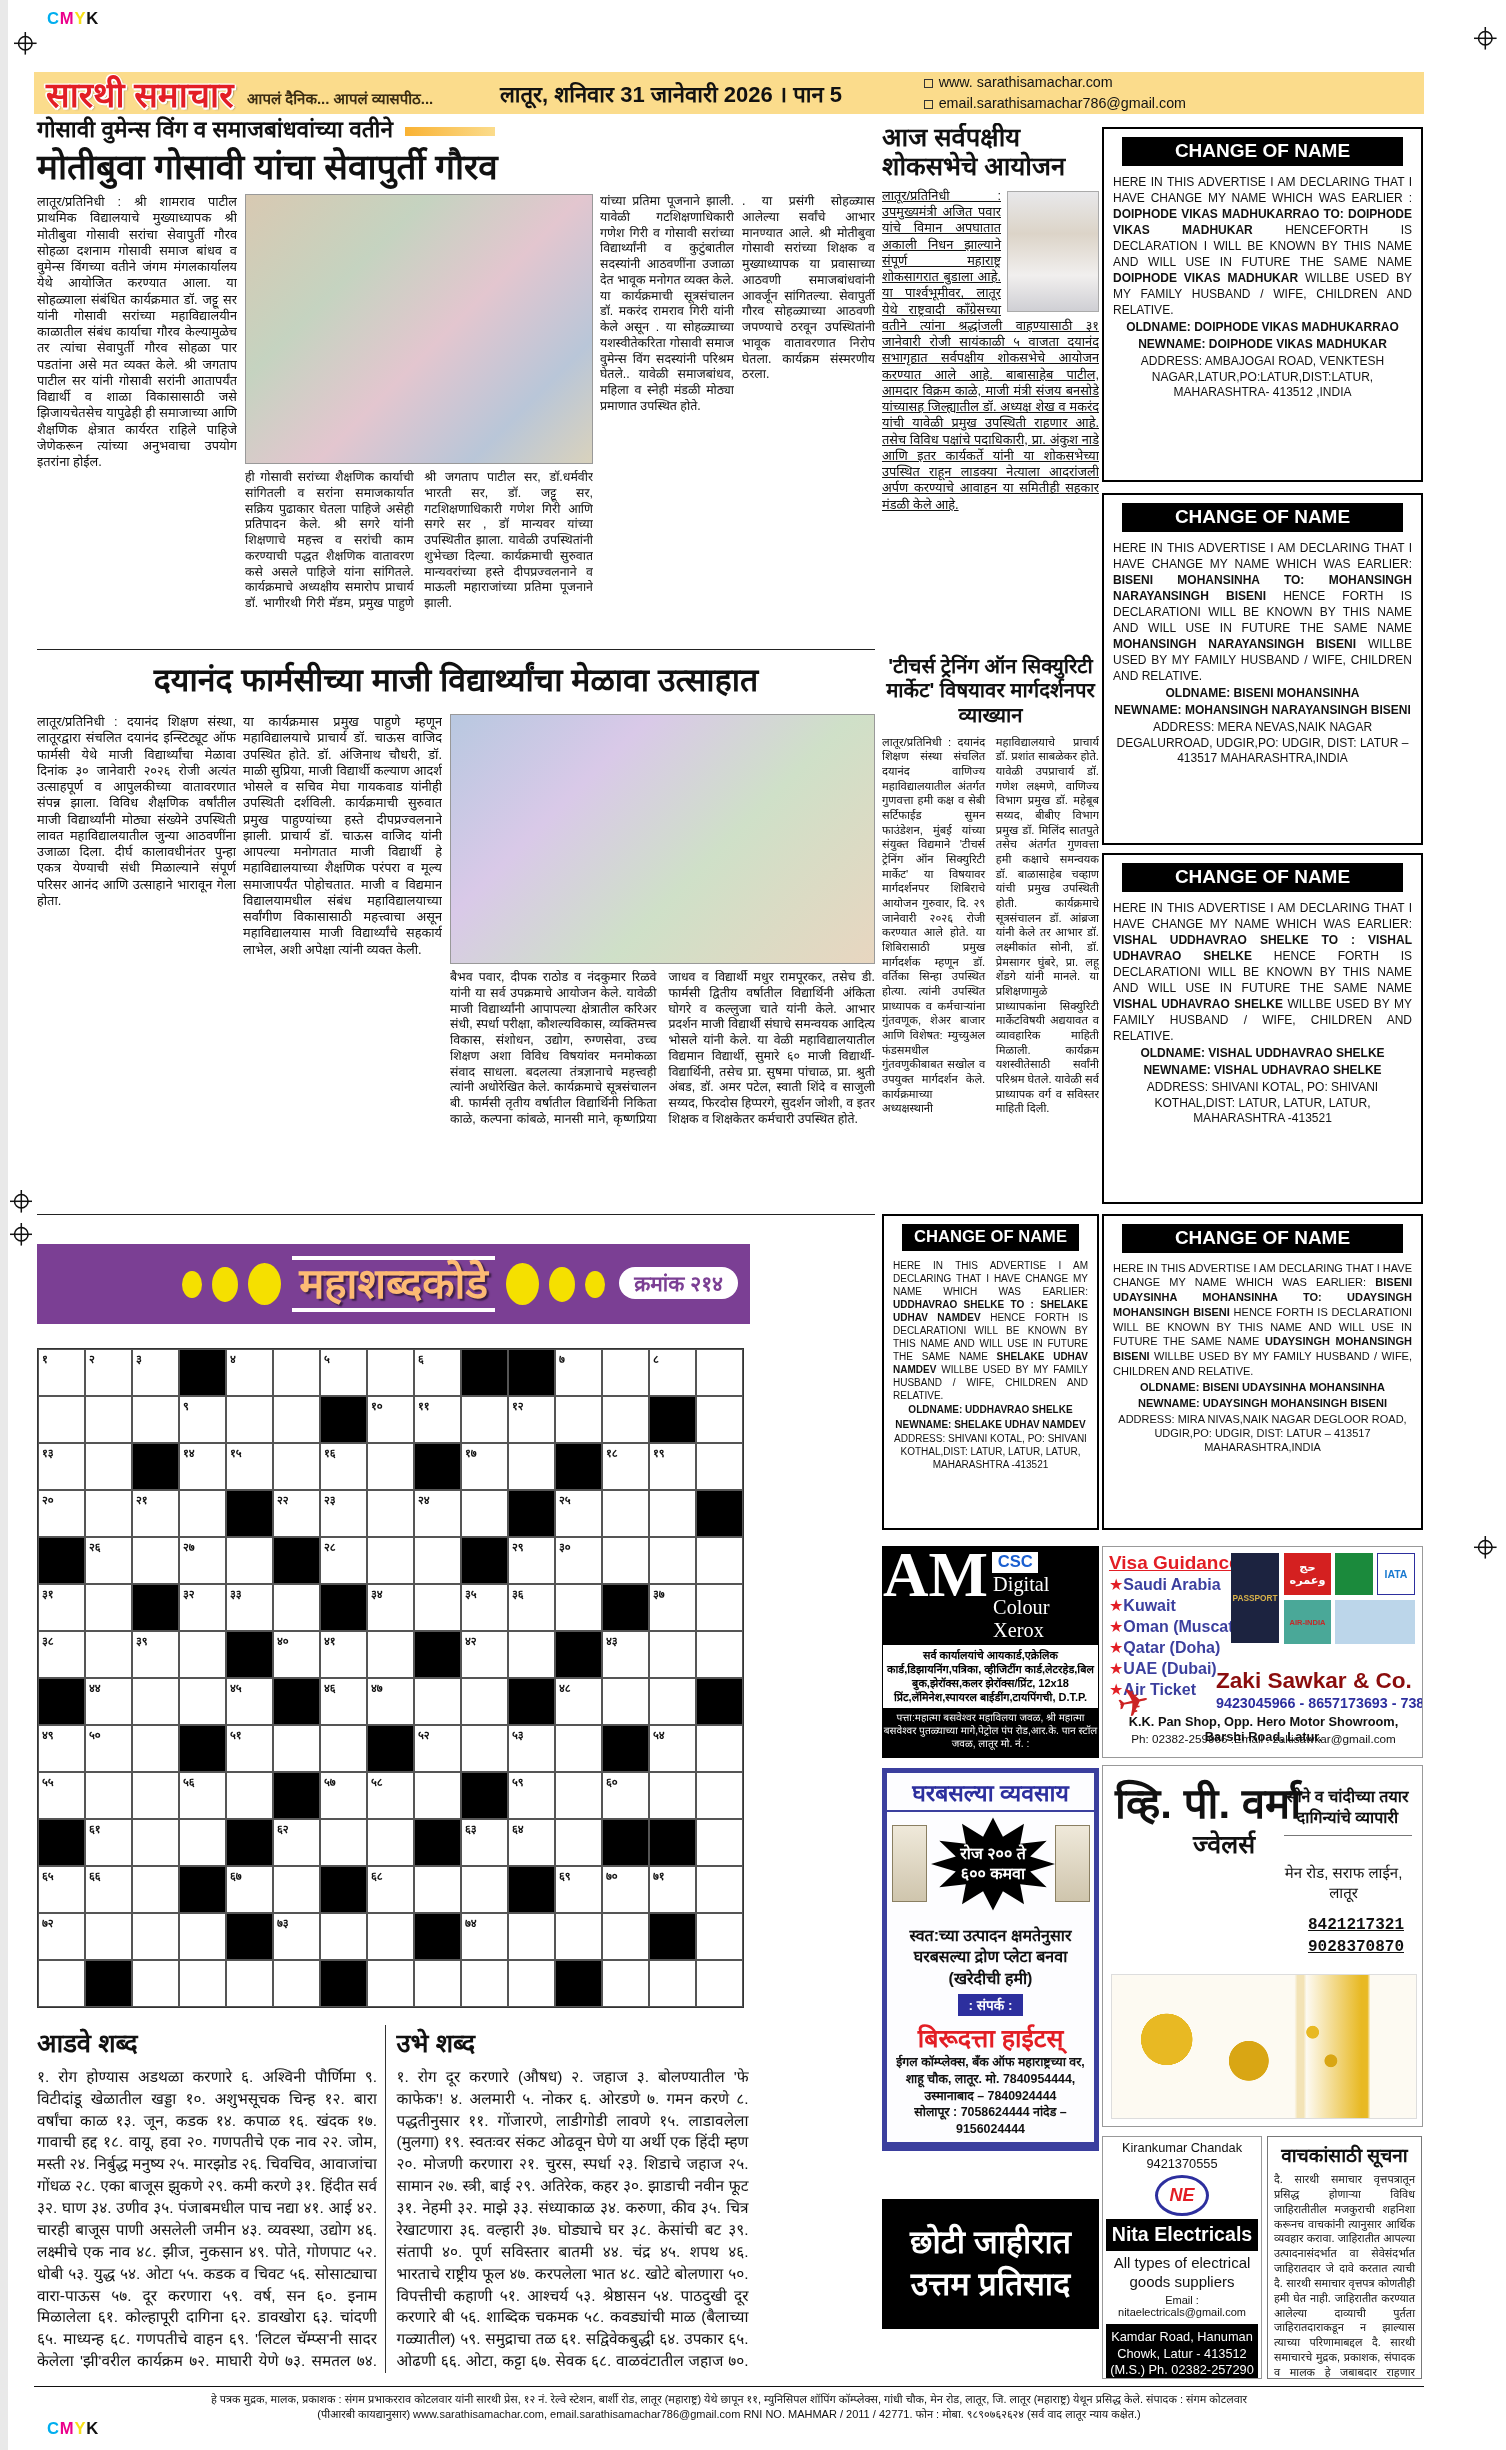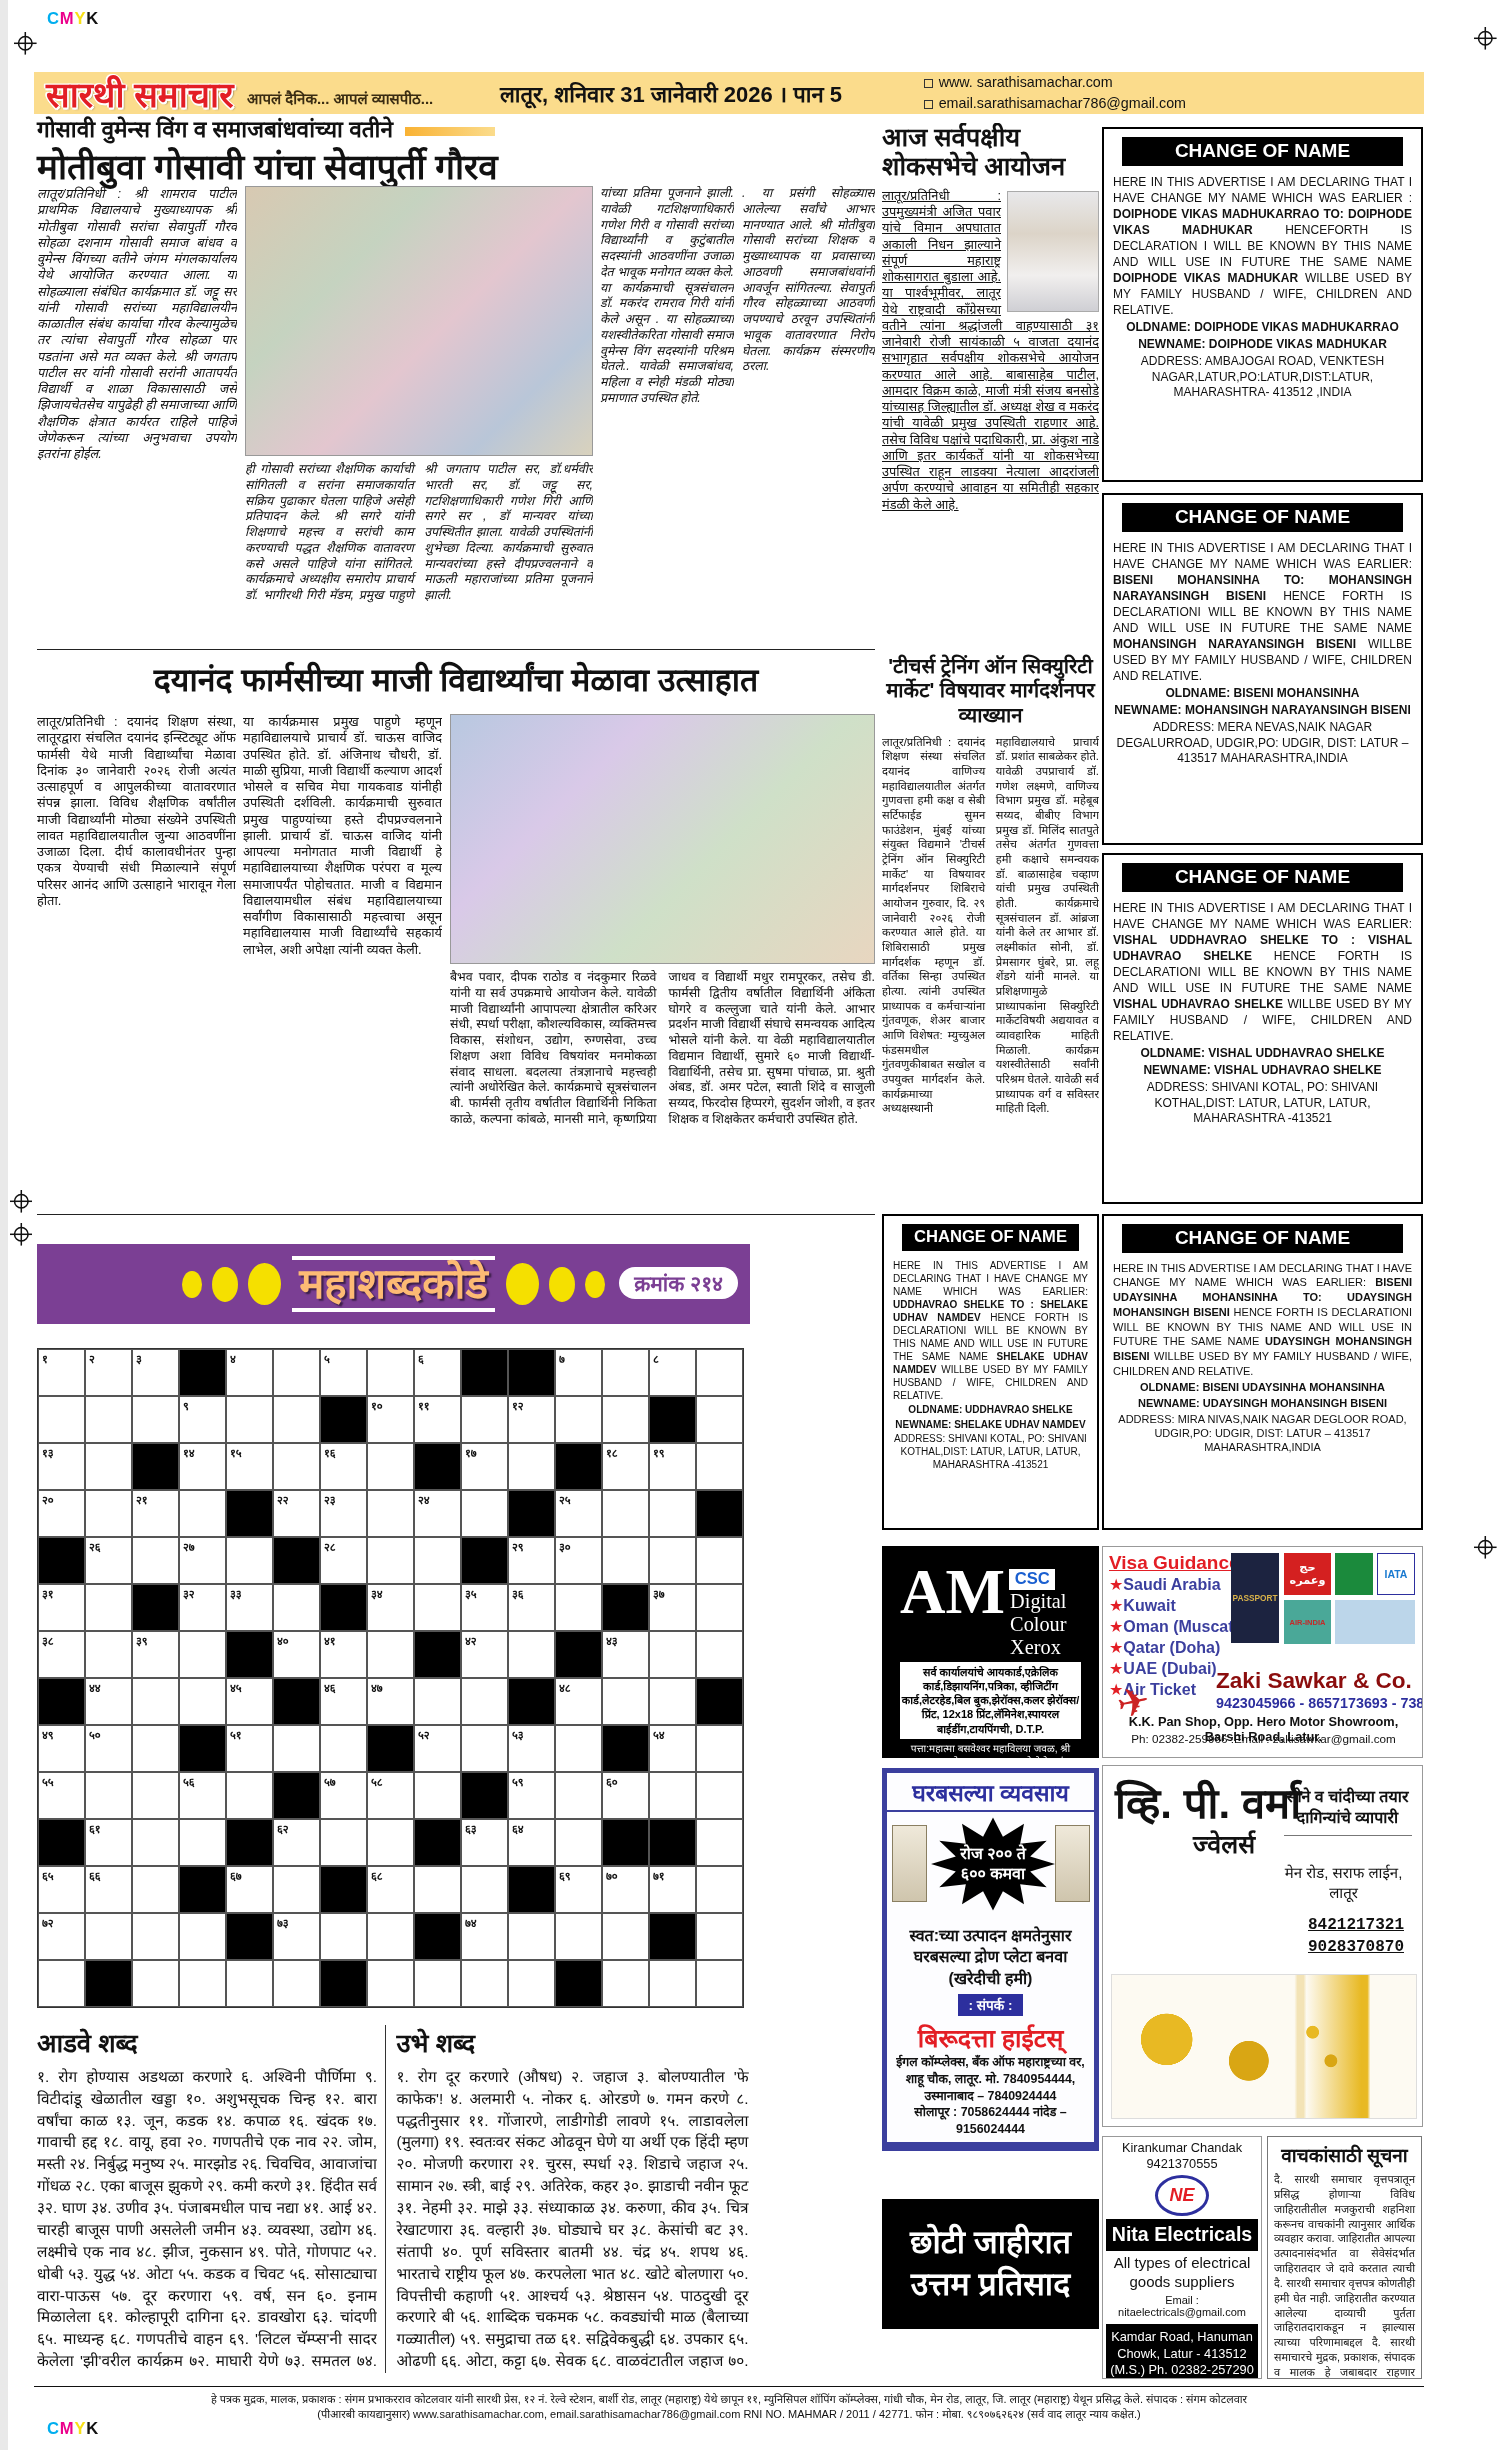--- a/index.html
+++ b/index.html
@@ -50,21 +50,21 @@
   .d1{width:19.6px;height:27px}.d2{width:25.6px;height:35px}.d3{width:33px;height:42px}
   .xw-title{color:#fdba74;font-size:42px;font-weight:bold;text-shadow:2.3px 2.3px 1.5px rgba(0,0,0,.5);padding:0 7.5px;border-top:4.5px solid #fff;border-bottom:4.5px solid #fff;line-height:1.15;}
   .xw-num{position:absolute;right:12px;top:22.6px;background:#fff;color:#7b3f94;font-weight:bold;font-size:21px;padding:2.3px 15px;border-radius:18px;}
   .xw-grid{left:29px;top:1348px;display:grid;background:#fff;border:1.5px solid #333;}
   .xc{width:47px;height:47px;border:0.8px solid #555;box-sizing:border-box;position:relative;background:#fff;}
   .xc i{position:absolute;top:0.8px;left:3px;font-size:11.3px;font-style:normal;font-weight:bold;color:#111;}
   .xb{background:#000;}
   .clues{font-size:15.4px;line-height:1.42;text-align:justify;overflow:hidden;}
   .clues h4{margin:0 0 4.5px 0;font-size:25.6px;font-weight:bold;}
   
-  .am{left:874px;top:1546px;width:217px;height:212px;background:#000;color:#fff;box-sizing:border-box;padding:18px;overflow:hidden;}
+  .am{left:874px;top:1546px;width:217px;height:212px;background:#000;color:#fff;box-sizing:border-box;padding:1px;overflow:hidden;}
   .am-top{display:flex;align-items:flex-start;}
   .am-big{font-family:"Liberation Serif","DejaVu Serif",serif;font-size:63px;font-weight:bold;line-height:.9;}
   .am-csc{background:#fff;color:#1a5fd0;font-weight:bold;font-size:16.6px;padding:0.8px 5.3px;margin:4.5px 0 0 4.5px;}
   .am-title{font-family:"Liberation Serif","DejaVu Serif",serif;font-size:20.3px;margin:25.6px 0 0 -45px;}
   .am-services{background:#fff;color:#000;font-size:11px;font-weight:bold;text-align:center;line-height:1.3;padding:3px 1.5px;margin-top:3px;}
   .am-addr{font-size:10.2px;text-align:center;line-height:1.3;margin-top:3px;}
   
   .ghar{left:874px;top:1768px;width:217px;height:383px;border:5.3px solid #3b3f9e;box-sizing:border-box;background:#fdfdff;overflow:hidden;text-align:center;}
   .ghar-title{color:#2d2f9e;font-weight:bold;font-size:23px;padding:3px 0 1.5px 0;border-bottom:2.3px solid #3b3f9e;}
   .ghar-mid{position:relative;height:113px;}
@@ -158,21 +158,21 @@
     <div class="mh-tag">आपलं दैनिक... आपलं व्यासपीठ...</div>
     <div class="mh-date">लातूर, शनिवार 31 जानेवारी 2026 । पान 5</div>
     <div class="mh-contact">
       <div><span class="sq"></span><span>www. sarathisamachar.com</span></div>
       <div><span class="sq"></span><span>email.sarathisamachar786@gmail.com</span></div>
     </div>
   </div>
 
   <div class="abs a1-headline">मोतीबुवा गोसावी यांचा सेवापुर्ती गौरव</div>
   <div class="abs a1-kicker"><span>गोसावी वुमेन्स विंग व समाजबांधवांच्या वतीने</span><span class="kicker-rule"></span></div>
-  <div class="abs" style="left:29px;top:186px;width:838px;height:450px;font-style:italic;">
+  <div class="abs" style="left:29px;top:194px;width:838px;height:450px;">
     <div class="abs body-txt" style="left:0;top:0;width:200px;height:450px;">लातूर/प्रतिनिधी : श्री शामराव पाटील प्राथमिक विद्यालयाचे मुख्याध्यापक श्री मोतीबुवा गोसावी सरांचा सेवापुर्ती गौरव सोहळा दशनाम गोसावी समाज बांधव व वुमेन्स विंगच्या वतीने जंगम मंगलकार्यालय येथे आयोजित करण्यात आला. या सोहळ्याला संबंधित कार्यक्रमात डॉ. जट्टू सर यांनी गोसावी सरांच्या महाविद्यालयीन काळातील संबंध कार्याचा गौरव केल्यामुळेच तर त्यांचा सेवापुर्ती गौरव सोहळा पार पडतांना असे मत व्यक्त केले. श्री जगताप पाटील सर यांनी गोसावी सरांनी आतापर्यंत विद्यार्थी व शाळा विकासासाठी जसे झिजायचेतसेच यापुढेही ही समाजाच्या आणि शैक्षणिक क्षेत्रात कार्यरत राहिले पाहिजे जेणेकरून त्यांच्या अनुभवाचा उपयोग इतरांना होईल.</div>
     <div class="abs photo" style="left:208px;top:0;width:348px;height:270px;"></div>
     <div class="abs body-txt" style="left:208px;top:276px;width:348px;height:175px;column-count:2;column-gap:10.5px;font-size:12.4px;">ही गोसावी सरांच्या शैक्षणिक कार्याची सांगितली व सरांना समाजकार्यात सक्रिय पुढाकार घेतला पाहिजे असेही प्रतिपादन केले. श्री सगरे यांनी शिक्षणाचे महत्त्व व सरांची काम करण्याची पद्धत शैक्षणिक वातावरण कसे असले पाहिजे यांना सांगितले. कार्यक्रमाचे अध्यक्षीय समारोप प्राचार्य डॉ. भागीरथी गिरी मॅडम, प्रमुख पाहुणे श्री जगताप पाटील सर, डॉ.धर्मवीर भारती सर, डॉ. जट्टू सर, गटशिक्षणाधिकारी गणेश गिरी आणि सगरे सर , डॉ मान्यवर यांच्या उपस्थितीत झाला. यावेळी उपस्थितांनी शुभेच्छा दिल्या. कार्यक्रमाची सुरुवात मान्यवरांच्या हस्ते दीपप्रज्वलनाने व माऊली महाराजांच्या प्रतिमा पूजनाने झाली.</div>
     <div class="abs body-txt" style="left:563px;top:0;width:134px;height:450px;font-size:12.4px;">यांच्या प्रतिमा पूजनाने झाली. यावेळी गटशिक्षणाधिकारी गणेश गिरी व गोसावी सरांच्या विद्यार्थ्यांनी व कुटुंबातील सदस्यांनी आठवणींना उजाळा देत भावूक मनोगत व्यक्त केले. या कार्यक्रमाची सूत्रसंचालन डॉ. मकरंद रामराव गिरी यांनी केले असून . या सोहळ्याच्या यशस्वीतेकरिता गोसावी समाज वुमेन्स विंग सदस्यांनी परिश्रम घेतले.. यावेळी समाजबांधव, महिला व स्नेही मंडळी मोठ्या प्रमाणात उपस्थित होते.</div>
     <div class="abs body-txt" style="left:705px;top:0;width:133px;height:450px;font-size:12.4px;">. या प्रसंगी सोहळ्यास आलेल्या सर्वांचे आभार मानण्यात आले. श्री मोतीबुवा गोसावी सरांच्या शिक्षक व मुख्याध्यापक या प्रवासाच्या आठवणी समाजबांधवांनी आवर्जून सांगितल्या. सेवापुर्ती गौरव सोहळ्याच्या आठवणी जपण्याचे ठरवून उपस्थितांनी भावूक वातावरणात निरोप घेतला. कार्यक्रम संस्मरणीय ठरला.</div>
   </div>
 
   <div class="abs shok">
     <h2>आज सर्वपक्षीय शोकसभेचे आयोजन</h2>
     <div class="body-txt" style="font-size:12.8px;text-decoration:underline;">

